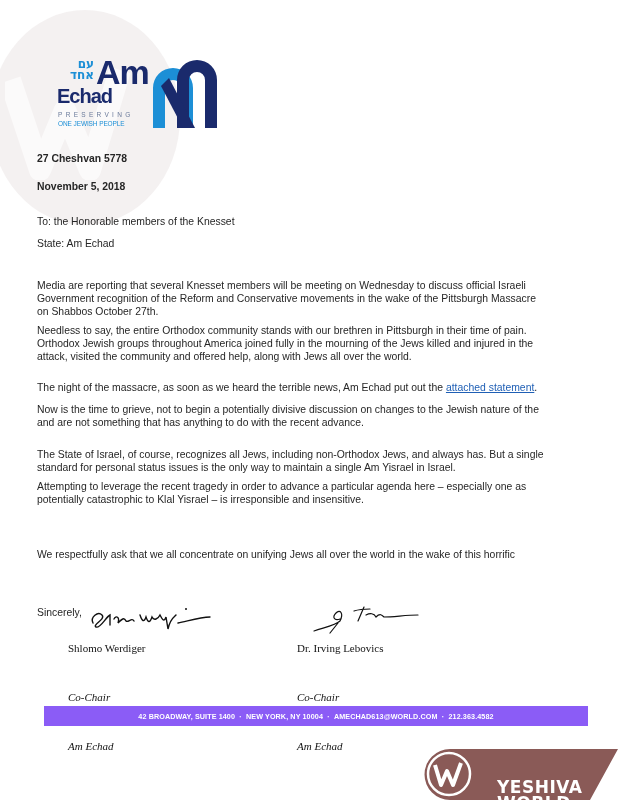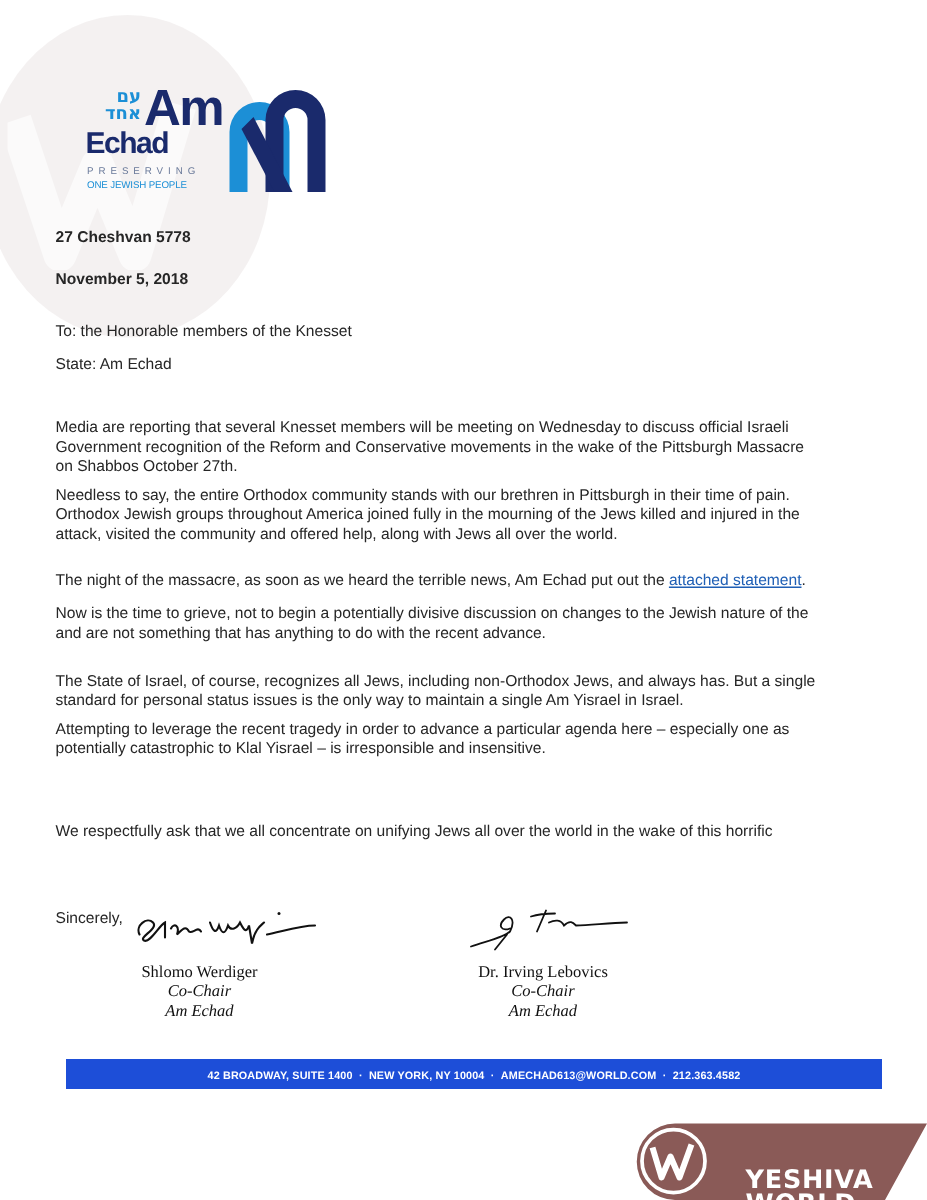--- a/index.html
+++ b/index.html
@@ -35,27 +35,27 @@
     }
     .logo-mark { position: absolute; left: 92px; top: 0px; width: 72px; height: 72px; }
 
     .doc { position: absolute; left: 37px; top: 0; width: 560px; z-index: 2; font-size: 10.4px; line-height: 13px; color: #262626; }
     .bold { font-weight: bold; }
     .line { position: absolute; left: 0; white-space: nowrap; }
     .para { position: absolute; left: 0; width: 555px; }
     .para span { display: block; white-space: nowrap; }
     a.link { color: #1f5fb5; text-decoration: underline; }
 
-    .sig { position: absolute; font-family: "Liberation Serif", serif; font-size: 11px; text-align: center; color: #111; line-height: 13px; z-index: 2; }
-    .sig .ital { font-style: italic; }
+    .sig { position: absolute; font-family: "Liberation Serif", serif; font-size: 11px; text-align: left; color: #111; line-height: 13px; z-index: 2; }
+    .sig .ital { font-style: italic; margin-top: 36px; }
     .sig-img { position: absolute; z-index: 2; }
 
     .footer-bar {
       position: absolute; left: 44px; top: 706px; width: 544px; height: 20px;
-      background: #1d4ed8; color: #fff; font-size: 7.2px; font-weight: bold;
+      background: #8b5cf6; color: #fff; font-size: 7.2px; font-weight: bold;
       display: flex; align-items: center; justify-content: center; letter-spacing: .1px;
       z-index: 2;
     }
     .footer-bar span { white-space: pre; }
 
     .ywn {
       position: absolute; left: 422px; top: 745px; width: 196px; height: 55px; z-index: 3;
     }
     .ywn-text {
       position: absolute; left: 75px; top: 3px; font-family: "DejaVu Sans", sans-serif; font-weight: bold;

